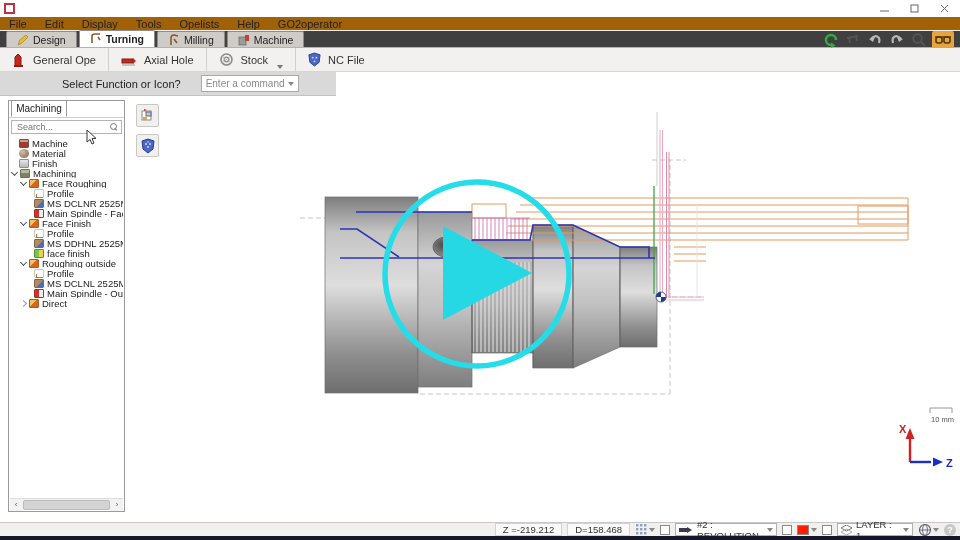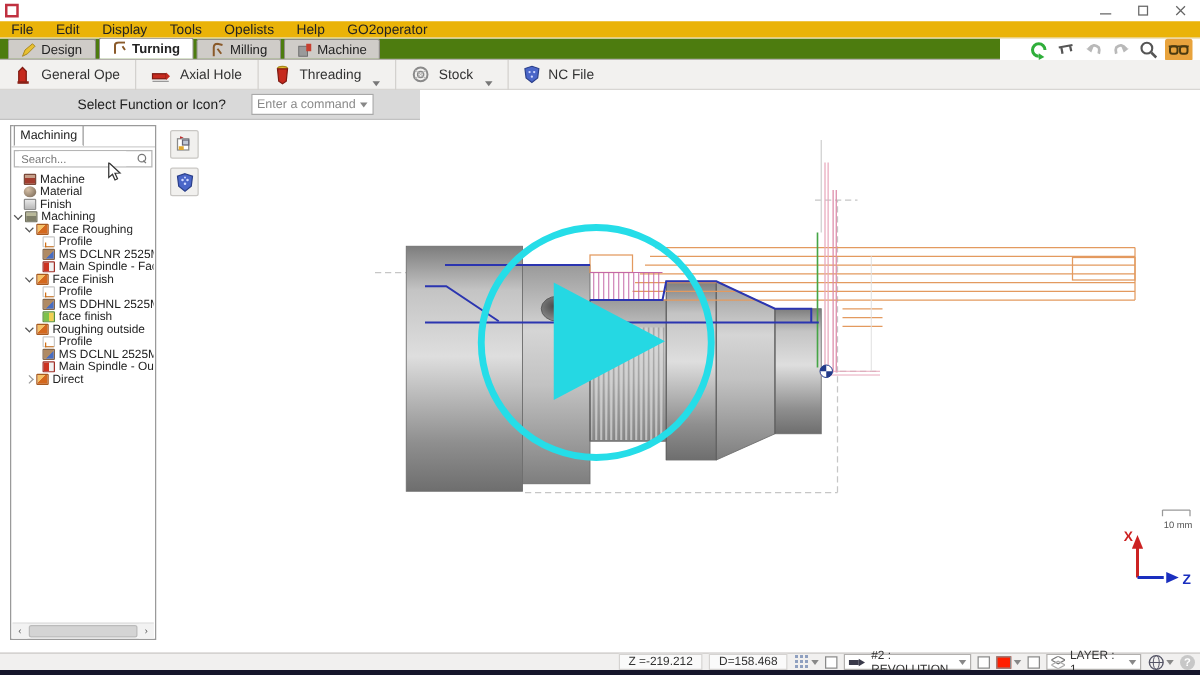--- a/index.html
+++ b/index.html
@@ -8,26 +8,26 @@
        font-family:"Liberation Sans",sans-serif;color:#222;}
 
   
   #titlebar{position:absolute;left:0;top:0;width:960px;height:17px;background:#fff;
             display:flex;align-items:center;font-size:10.5px;}
   #app-icon{width:11px;height:11px;border:2px solid #c03040;margin:0 6px 0 4px;background:#fff;}
   #win-controls{position:absolute;right:0;top:0;height:17px;display:flex;}
   .winbtn{width:30px;height:17px;display:flex;align-items:center;justify-content:center;}
 
   
-  #menubar{position:absolute;left:0;top:17px;width:960px;height:14px;background:#eab308;
+  #menubar{position:absolute;left:0;top:17px;width:960px;height:14px;background:#a16207;
            display:flex;align-items:center;font-size:11px;border-bottom:1px solid #eee;}
   .menu-item{padding:0 9px;cursor:default;}
 
   
-  #tabstrip{position:absolute;left:0;top:31px;width:800px;height:17px;background:#4d7c0f;
+  #tabstrip{position:absolute;left:0;top:31px;width:960px;height:17px;background:#404040;
             border-bottom:1px solid #b5b2ae;display:flex;align-items:flex-end;padding-left:6px;text-align:center;}
   .tab{height:16px;display:flex;align-items:center;gap:4px;padding:0 10px;font-size:10.5px;
        border:1px solid #8f8c88;border-bottom:none;background:#cfccc8;margin-right:2px;border-radius:2px 2px 0 0;}
   .tab.active{background:#fff;font-weight:bold;height:17px;}
   .tabicon{width:12px;height:12px;display:inline-block;}
 
   
   #ribbon{position:absolute;left:0;top:48px;width:960px;height:24px;background:#f2f1ef;
           border-bottom:1px solid #d8d6d3;display:flex;align-items:center;font-size:11px;}
   .rbtn{height:24px;display:flex;align-items:center;gap:7px;padding:0 12px;border-right:1px solid #d3d1ce;}
@@ -508,28 +508,20 @@
     </div>
     <div class="rbtn">
       <svg width="16" height="14" viewBox="0 0 16 14">
         <rect x="1" y="6" width="11" height="4" fill="#c62a1e" stroke="#7e1a12"></rect>
           <polygon points="12,5 15,8 12,11" fill="#c62a1e"></polygon>
           <line x1="1" y1="12" x2="14" y2="12" stroke="#999"></line>
         </svg>
       <span class="cap">Axial Hole</span>
     </div>
     <div class="rbtn">
-      <svg width="14" height="16" viewBox="0 0 14 16">
-        <ellipse cx="7" cy="3" rx="4" ry="2" fill="#e8c030" stroke="#a8881a"></ellipse>
-          <polygon points="3,3 11,3 10,13 7,15 4,13" fill="#c62a1e" stroke="#7e1a12"></polygon>
-        </svg>
-      <span class="cap">Threading</span>
-      <span class="caret-sm"></span>
-    </div>
-    <div class="rbtn">
       <svg width="15" height="15" viewBox="0 0 15 15">
         <circle cx="7.5" cy="7.5" r="5.5" fill="none" stroke="#8a8a8a" stroke-width="1.6"></circle>
         <circle cx="7.5" cy="7.5" r="2.4" fill="none" stroke="#8a8a8a" stroke-width="1.2"></circle>
         <path d="M3,4 L12,11 M12,4 L3,11" stroke="#b5b5b5" stroke-width="0.8"></path>
         </svg>
       <span class="cap">Stock</span>
       <span class="caret-sm"></span>
     </div>
     <div class="rbtn" style="border-right:none">
       <svg width="13" height="15" viewBox="0 0 14 16">

